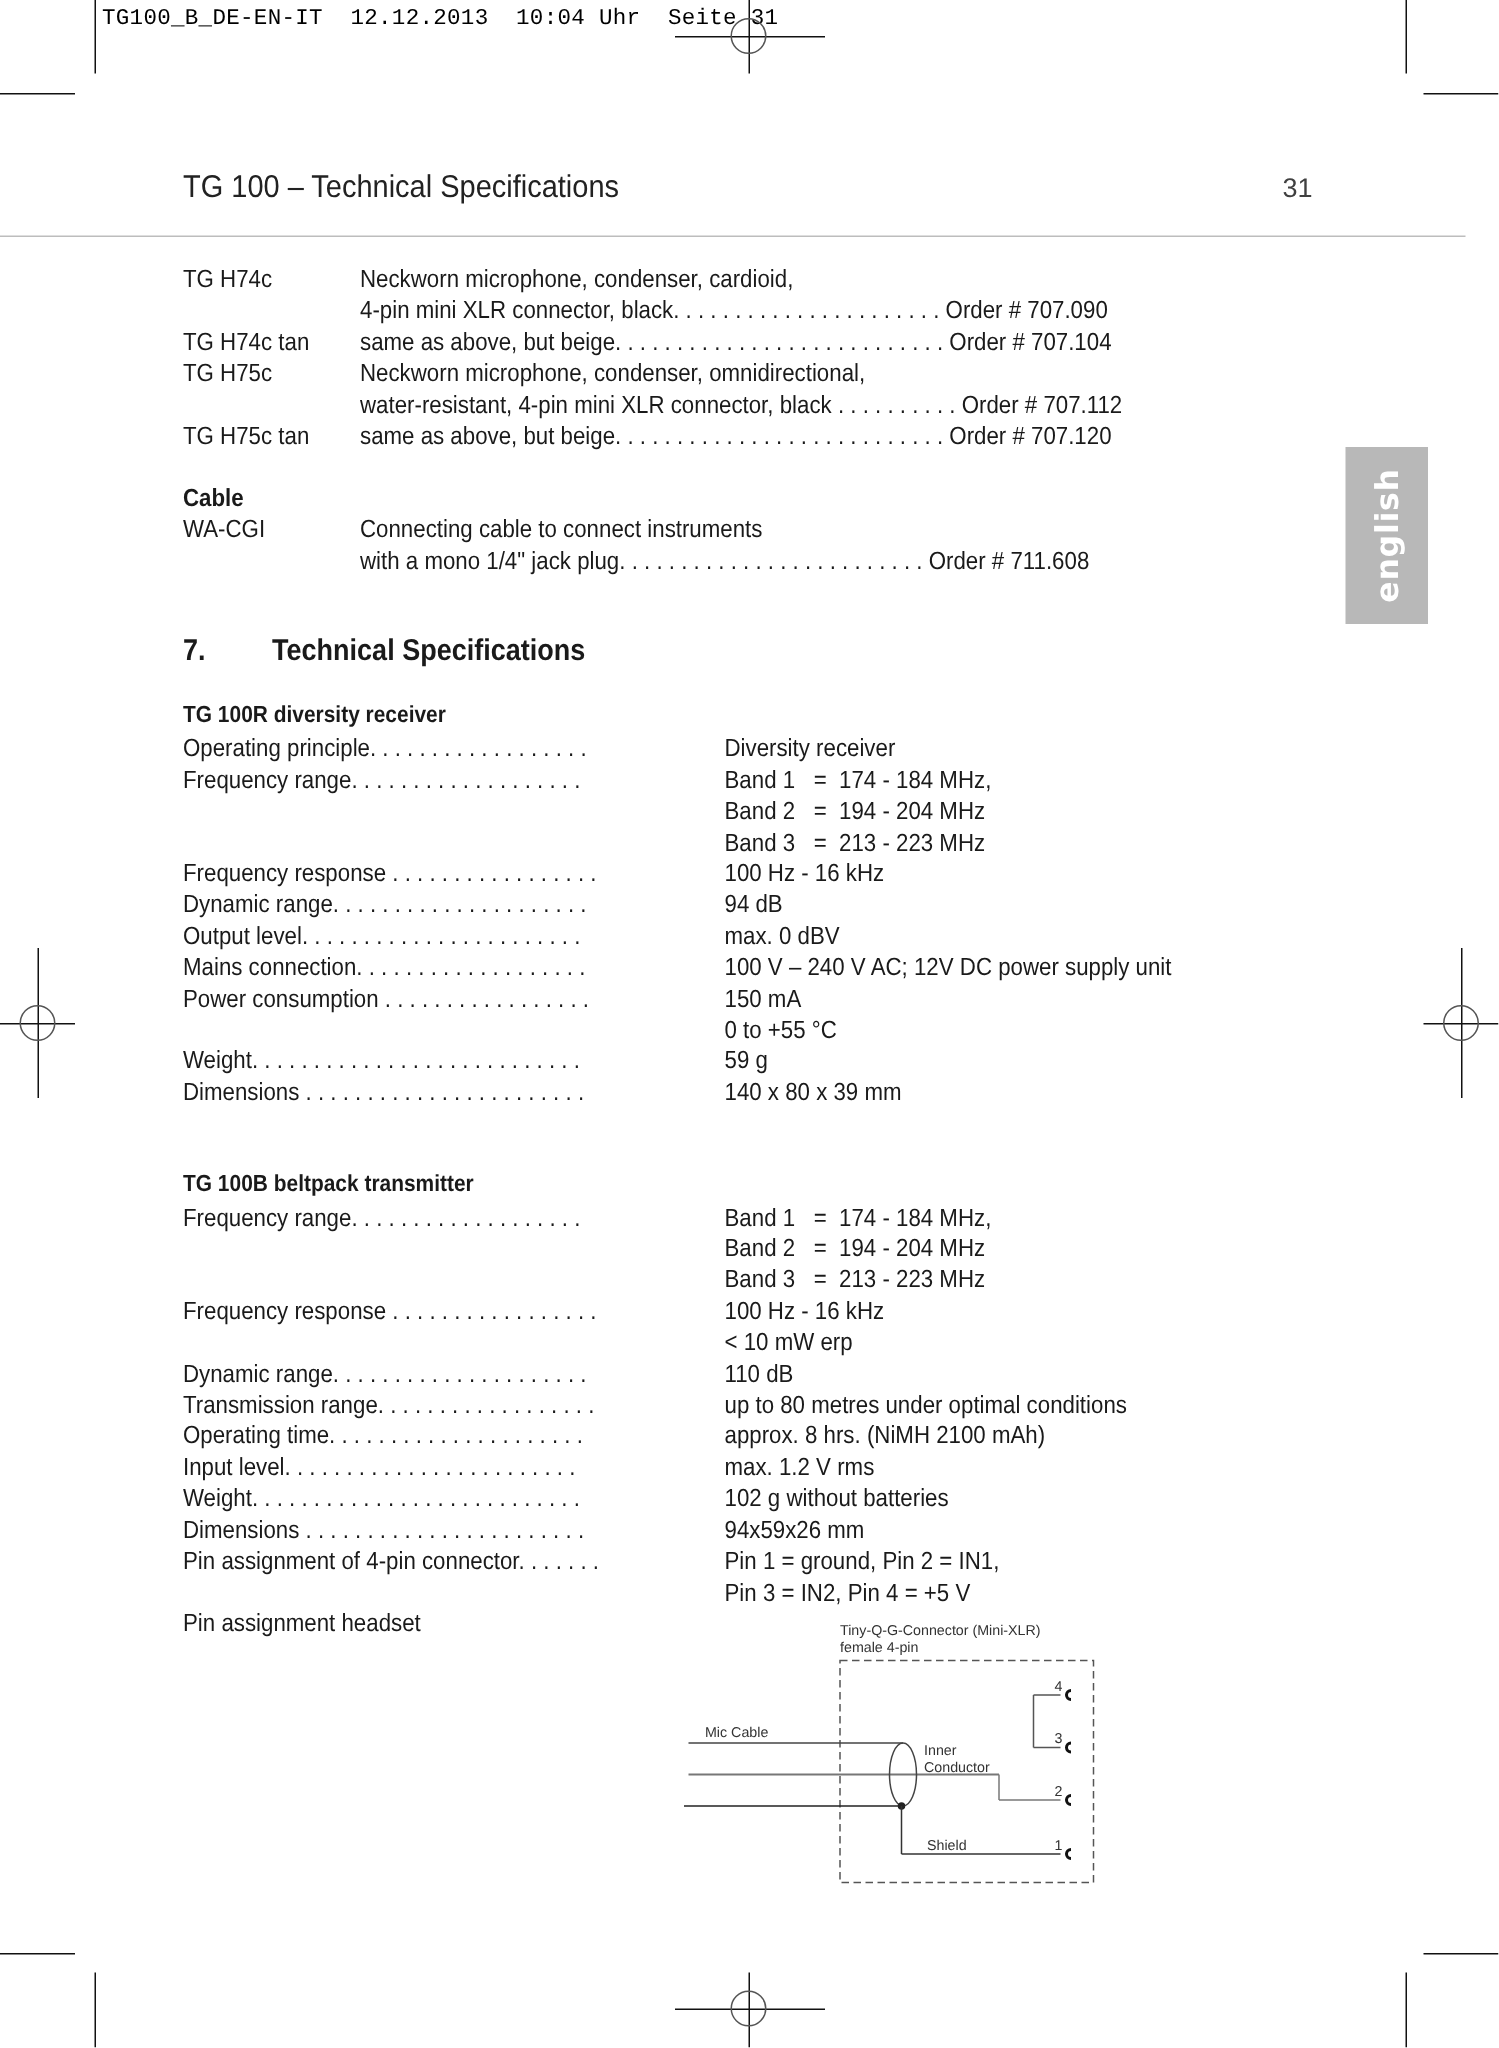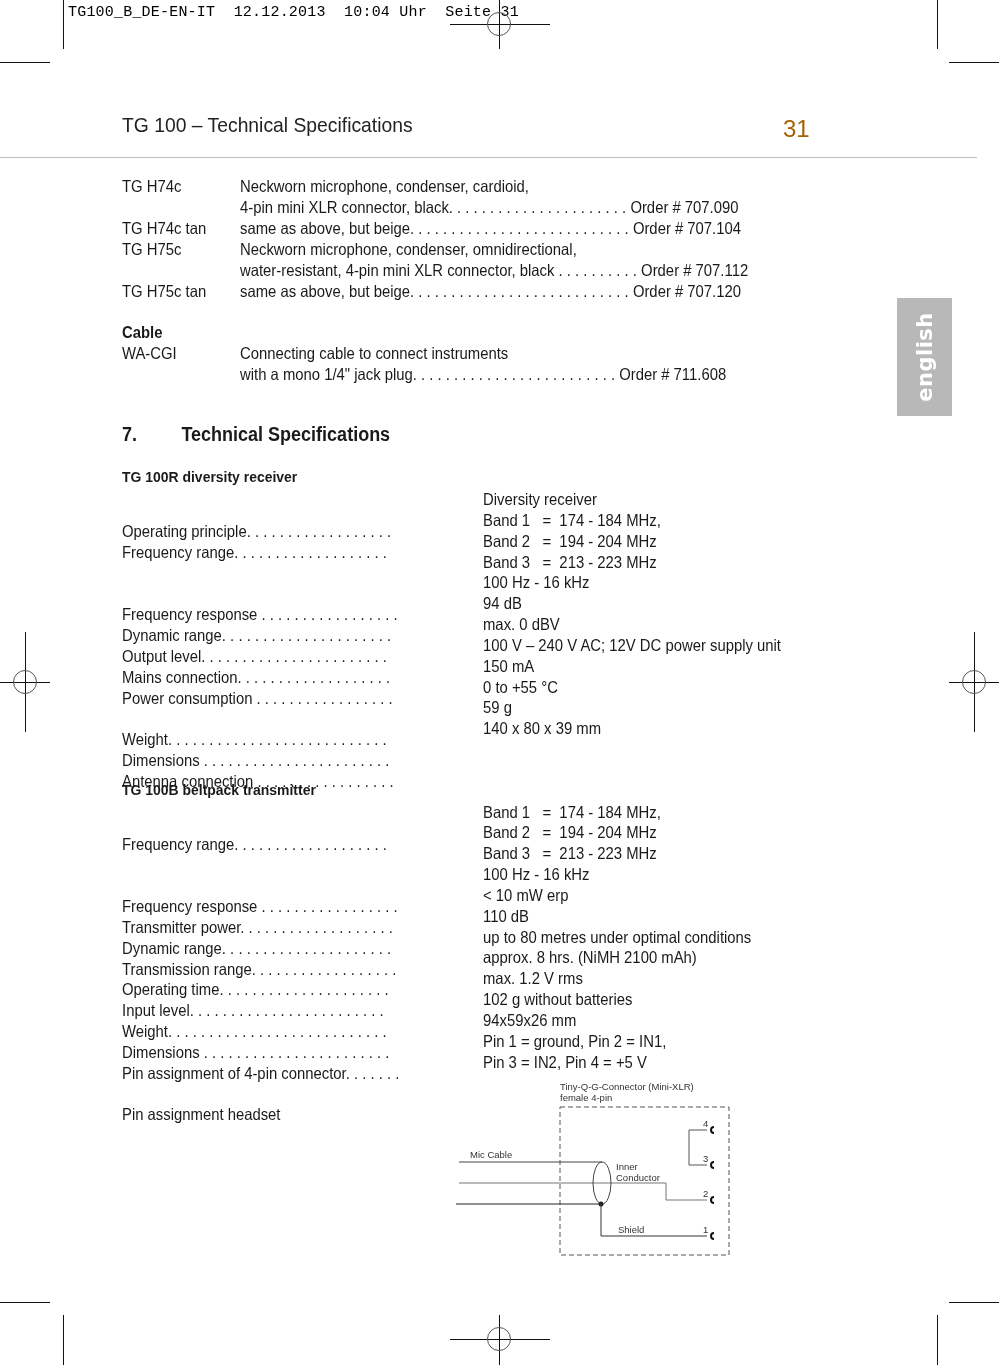--- a/index.html
+++ b/index.html
@@ -5,35 +5,35 @@
   html, body { margin: 0; padding: 0; background: #ffffff; }
   body { width: 999px; height: 1365px; position: relative; overflow: hidden;
          font-family: "Liberation Sans Narrow", "Liberation Sans", sans-serif; color: #1a1a1a; }
   .abs { position: absolute; }
   .slug { left: 68px; top: 4px; font-family: "Liberation Mono", monospace; font-size: 15px;
           letter-spacing: 0.2px; color: #000000; white-space: pre; }
   .mark-v { position: absolute; width: 1px; background: #111; }
   .mark-h { position: absolute; height: 1px; background: #111; }
   .reg { position: absolute; width: 24px; height: 24px; border: 1px solid #555; border-radius: 50%; box-sizing: border-box; }
   .header-title { left: 122px; top: 113px; font-size: 21px; color: #222; transform: scaleX(0.92); transform-origin: left; white-space: nowrap; }
-  .page-num { left: 783px; top: 115px; font-size: 24px; color: #a16207; }
+  .page-num { left: 855px; top: 115px; font-size: 18px; color: #404040; }
   .header-rule { left: 0; top: 157px; width: 977px; height: 1px; background: #bdbdbd; }
   .lang-tab { left: 897px; top: 298px; width: 55px; height: 118px; background: #b8b8b8; }
   .lang-tab span { position: absolute; left: 50%; top: 50%; transform: translate(-50%,-50%) rotate(-90deg);
                    color: #fff; font-weight: bold; font-size: 21px; font-family: "DejaVu Sans", sans-serif; letter-spacing: 0.5px; }
   .txt { font-size: 16.5px; line-height: 20.8px; white-space: nowrap; transform: scaleX(0.9); transform-origin: left; }
   .acc-row { position: absolute; left: 122px; height: 21px; }
   .acc-code { position: absolute; left: 0; }
   .acc-desc { position: absolute; left: 118px; }
   .bold { font-weight: bold; }
   .sec-title { left: 122px; top: 423px; font-size: 20px; font-weight: bold; transform: scaleX(0.9); transform-origin: left; white-space: nowrap; }
   .sec-title .num { display: inline-block; width: 66px; }
   .spec-head { position: absolute; left: 122px; font-size: 15.5px; font-weight: bold; transform: scaleX(0.9); transform-origin: left; white-space: nowrap; }
   .spec-row { position: absolute; left: 122px; height: 21px; width: 780px; }
-  .spec-label { position: absolute; left: 0; top: 0; width: 359px; overflow: hidden; white-space: nowrap; margin-top: 32px; }
+  .spec-label { position: absolute; left: 0; top: 0; width: 359px; overflow: hidden; white-space: nowrap; }
   .spec-value { position: absolute; left: 361px; top: 0; white-space: nowrap; }
   .scaled { transform: scaleX(0.9); transform-origin: left; display: inline-block; }
   .dim { font-size: 16.5px; line-height: 20.8px; }
   .diagram { left: 452px; top: 1078px; width: 290px; height: 185px; }
   .diagram text { font-family: "Liberation Sans", sans-serif; font-size: 9.5px; fill: #333; }
 </style>
 </head>
 <body>
 
 <div class="abs slug">TG100_B_DE-EN-IT  12.12.2013  10:04 Uhr  Seite 31</div>
@@ -162,21 +162,20 @@
   </div>
   <div class="spec-row dim" style="top:697px;">
     <div class="spec-label"><span class="scaled"><span>Weight</span>. . . . . . . . . . . . . . . . . . . . . . . . . . .</span></div>
     <div class="spec-value"><span class="scaled">59 g</span></div>
   </div>
   <div class="spec-row dim" style="top:718px;">
     <div class="spec-label"><span class="scaled"><span>Dimensions </span>. . . . . . . . . . . . . . . . . . . . . . .</span></div>
     <div class="spec-value"><span class="scaled">140 x 80 x 39 mm</span></div>
   </div>
   <div class="spec-row dim" style="top:739px;">
-    <div class="spec-label"><span class="scaled"><span>Antenna connection </span>. . . . . . . . . . . . . . . . .</span></div>
   </div>
 </div>
 
 <div class="spec-head" style="top:781px;">TG 100B beltpack transmitter</div>
 
 <div>
   <div class="spec-row dim" style="top:802px;">
     <div class="spec-label"><span class="scaled"><span>Frequency range</span>. . . . . . . . . . . . . . . . . . .</span></div>
     <div class="spec-value"><span class="scaled" style="white-space:pre">Band 1   =  174 - 184 MHz,</span></div>
   </div>
@@ -184,21 +183,20 @@
     <div class="spec-value"><span class="scaled" style="white-space:pre">Band 2   =  194 - 204 MHz</span></div>
   </div>
   <div class="spec-row dim" style="top:843px;">
     <div class="spec-value"><span class="scaled" style="white-space:pre">Band 3   =  213 - 223 MHz</span></div>
   </div>
   <div class="spec-row dim" style="top:864px;">
     <div class="spec-label"><span class="scaled"><span>Frequency response </span>. . . . . . . . . . . . . . . . .</span></div>
     <div class="spec-value"><span class="scaled">100 Hz - 16 kHz</span></div>
   </div>
   <div class="spec-row dim" style="top:885px;">
-    <div class="spec-label"><span class="scaled"><span>Transmitter power</span>. . . . . . . . . . . . . . . . . . .</span></div>
     <div class="spec-value"><span class="scaled">&lt; 10 mW erp</span></div>
   </div>
   <div class="spec-row dim" style="top:906px;">
     <div class="spec-label"><span class="scaled"><span>Dynamic range</span>. . . . . . . . . . . . . . . . . . . . .</span></div>
     <div class="spec-value"><span class="scaled">110 dB</span></div>
   </div>
   <div class="spec-row dim" style="top:927px;">
     <div class="spec-label"><span class="scaled"><span>Transmission range</span>. . . . . . . . . . . . . . . . . .</span></div>
     <div class="spec-value"><span class="scaled">up to 80 metres under optimal conditions</span></div>
   </div>

